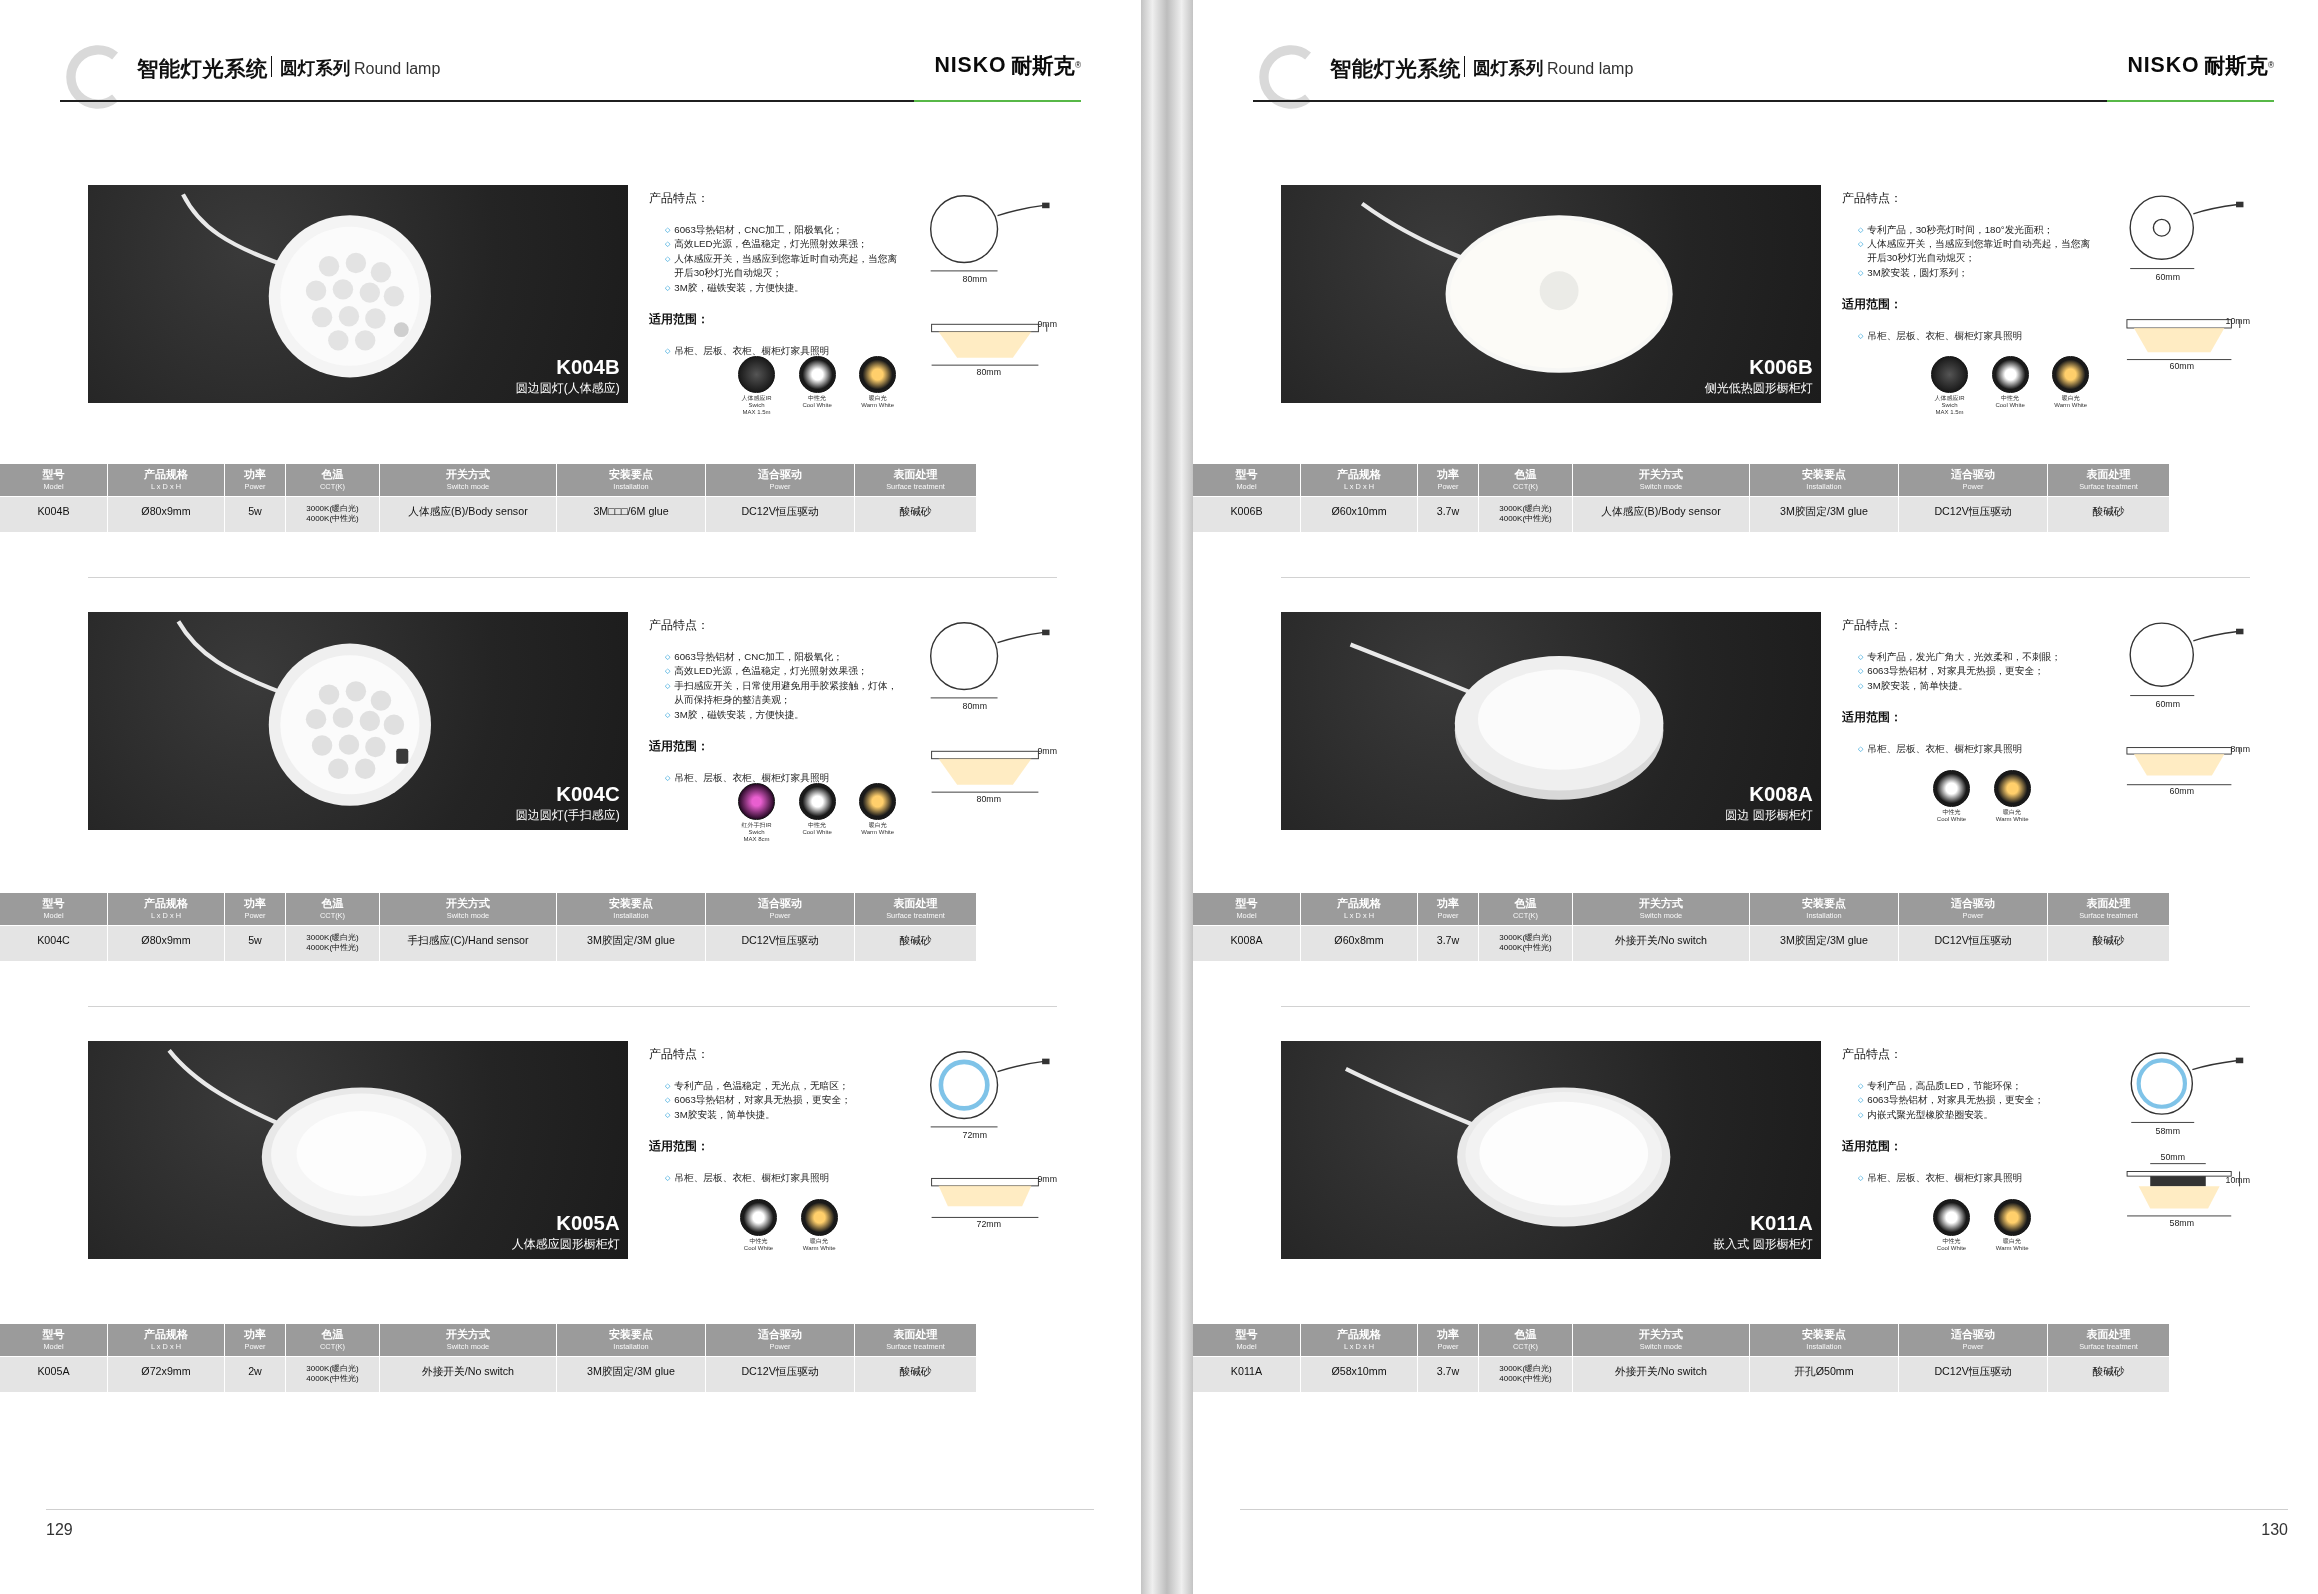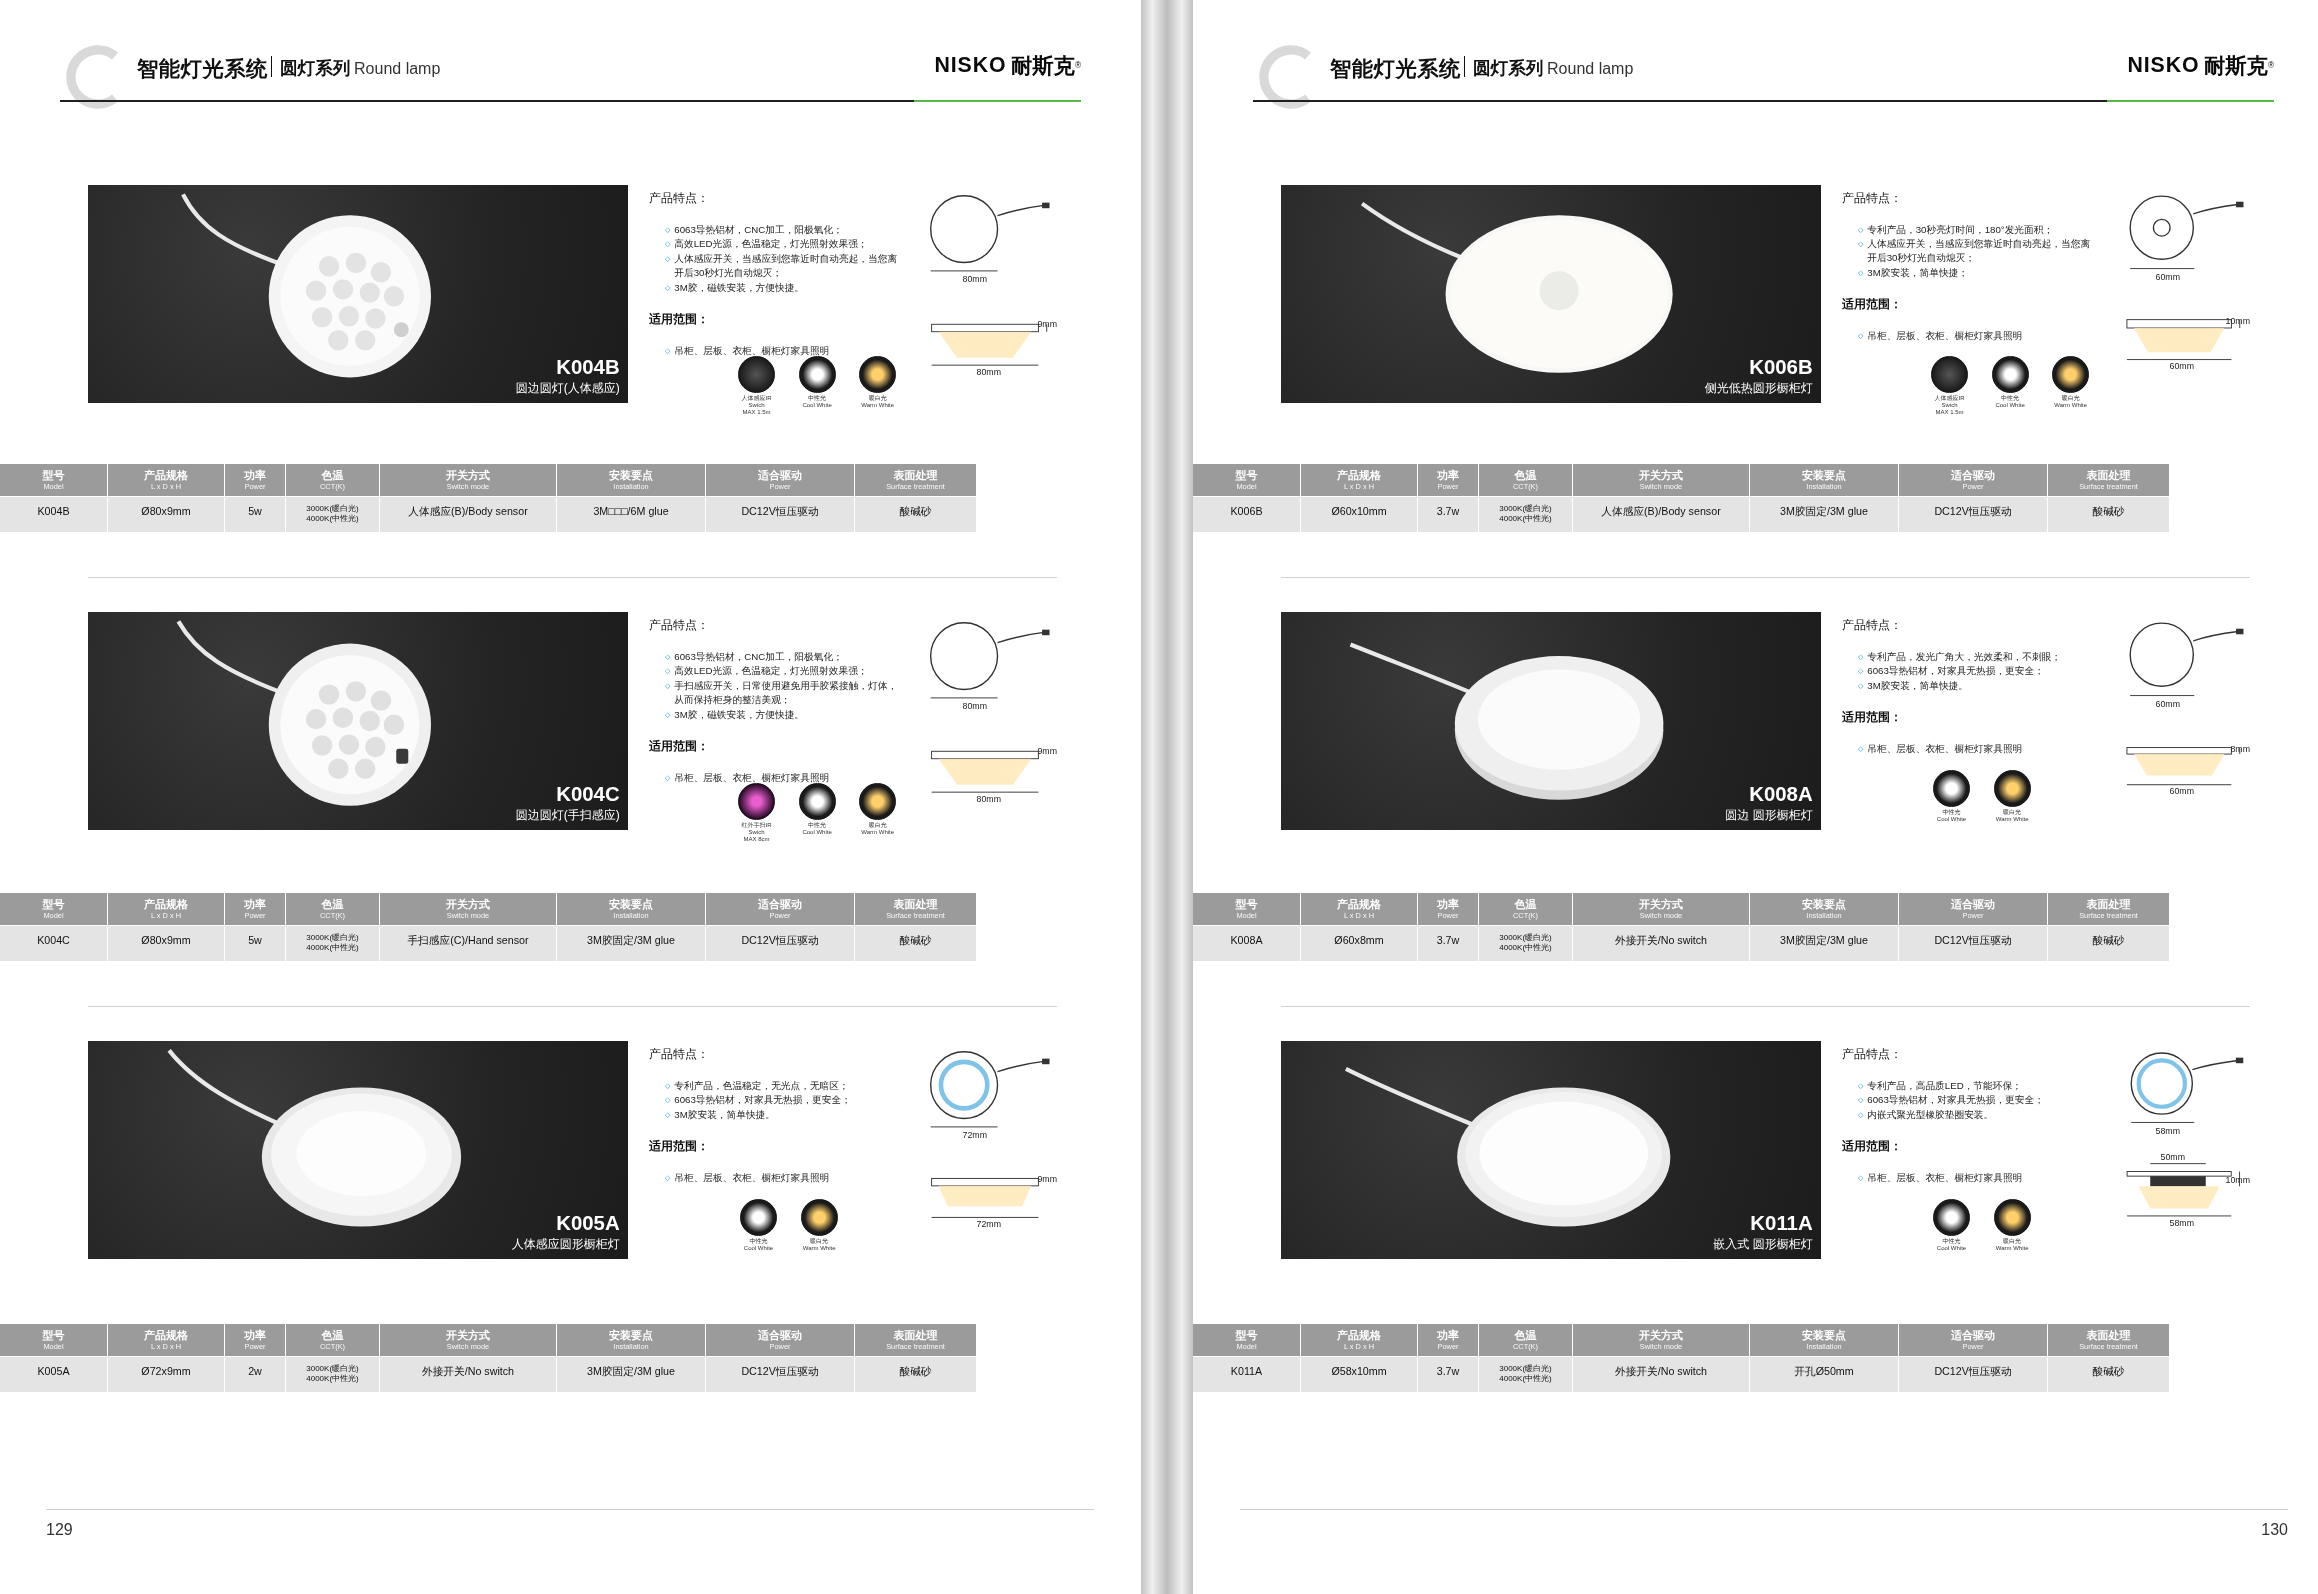--- a/index.html
+++ b/index.html
@@ -46,21 +46,21 @@
   .ico .cap1{font-size:6px;color:#333;margin-top:1.9px;line-height:7px;}
   .ico .cap2{font-size:6px;color:#333;line-height:7px;}
 
   .dims{position:absolute;right:0;top:0;width:144px;}
   .dimtxt{position:absolute;font-size:8.8px;color:#222;}
 
   
   .spec{position:absolute;left:0;width:969px;}
   .spec .row{display:flex;}
   .spec .hc{flex:0 0 auto;background:#9b9b9b;color:#fff;text-align:center;padding:4.6px 0 5.6px 0;border-right:1.4px solid #fff;}
-  .spec .hc .cn{font-size:11px;font-weight:bold;line-height:13px;}
+  .spec .hc .cn{font-size:11px;font-weight:bold;line-height:13px;font-family:Liberation Mono, monospace;}
   .spec .hc .en{font-size:7.4px;line-height:9.3px;opacity:.95;}
   .spec .vr{display:flex;border-top:1.4px solid #fff;}
   .spec .vc{flex:0 0 auto;background:#e4e4e4;color:#111;text-align:center;padding:7.4px 0;font-size:10.7px;border-right:1.4px solid #fff;}
   .hr{position:absolute;left:88px;width:969px;height:0.9px;background:#d2d2d2;}
 
   .pageno{position:absolute;bottom:56px;font-size:16px;color:#333;}
   .pageno.l{left:46px;}
   .pageno.r{right:46px;}
   .footrule{position:absolute;height:0.9px;background:#cfcfcf;}
 </style>
@@ -490,21 +490,21 @@
           </svg>
           <div class="label">K006B</div>
           <div class="sublabel">侧光低热圆形橱柜灯</div>
         </div>
 
         <div class="feat">
           <div class="h">产品特点：</div>
           <ul>
             <li>专利产品，30秒亮灯时间，180°发光面积；</li>
             <li>人体感应开关，当感应到您靠近时自动亮起，当您离开后30秒灯光自动熄灭；</li>
-            <li>3M胶安装，简单快捷；</li>
+            <li>3M胶安装，圆灯系列；</li>
           </ul>
           <div class="h2">适用范围：</div>
           <ul>
               <li>吊柜、层板、衣柜、橱柜灯家具照明</li>
             </ul>
         </div>
 
         <div class="icons" style="left:647px;top:171px;">
           <div class="ico">
             <div class="disc" style="background:radial-gradient(circle,#555 0%,#1a1a1a 70%);border:1.4px solid #111;"></div>

